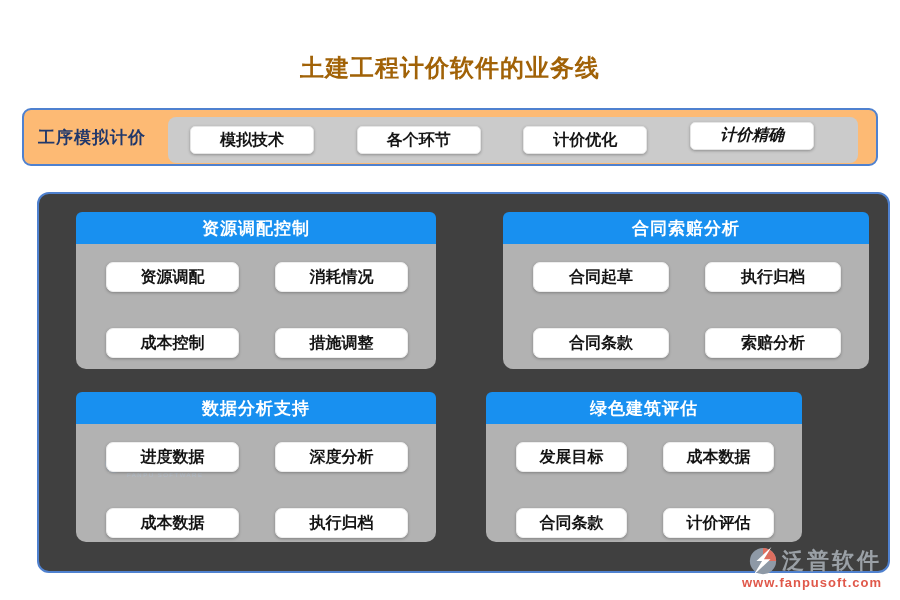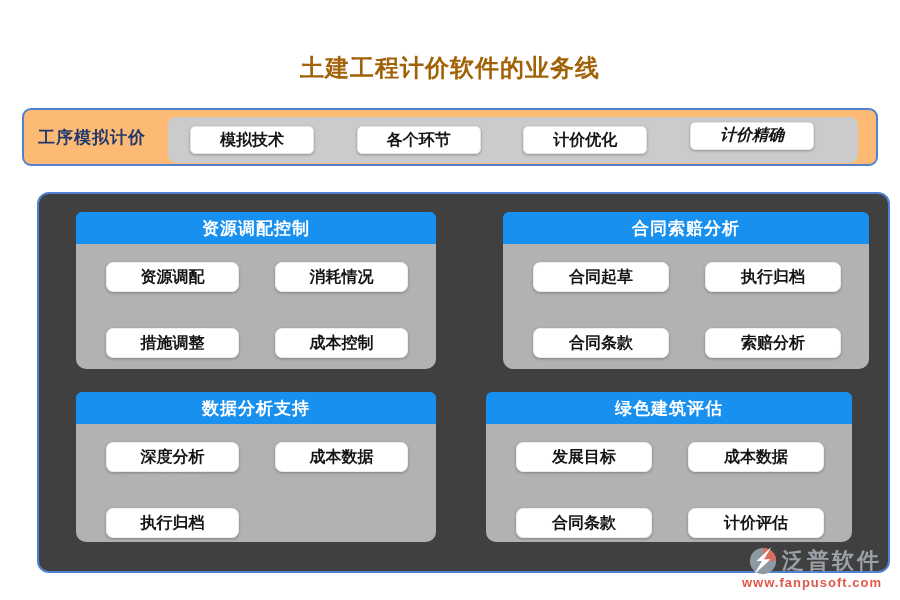--- a/index.html
+++ b/index.html
@@ -26,21 +26,21 @@
           font-family:inherit; display:flex; align-items:center; justify-content:center; }
   .pill.raised { margin-top:-9px;font-style:italic; }
 
   
   .board { position:absolute; left:25px; top:192px; width:853px; height:381px;
            border:2px solid #4F81CF; border-radius:12px; background:#404040;margin-left:12px; }
   .panel { position:absolute; }
   .panel.p1 { left:37px;  top:18px;  width:360px; }
   .panel.p2 { left:464px; top:18px;  width:366px; }
   .panel.p3 { left:37px;  top:198px; width:360px; }
-  .panel.p4 { left:447px; top:198px; width:366px; }
+  .panel.p4 { left:447px; top:198px; width:316px; }
   .panel-head { height:32px; background:#1890F0; border-radius:6px 6px 0 0;
                 display:flex; align-items:center; justify-content:center;
                 color:#ffffff; font-size:17px; font-weight:700; letter-spacing:1px; }
   .panel-body { position:relative; background:#B2B2B2; border-radius:0 0 10px 10px;
                 padding:18px 28px 0 30px; display:grid;
                 grid-template-columns:1fr 1fr; column-gap:22px; row-gap:18px;
                 align-content:start;gap:36px; }
   .row1 .panel-body { height:125px; }
   .row2 .panel-body { height:118px; }
   .chip { position:relative; z-index:1; height:30px; background:#ffffff;
@@ -82,22 +82,22 @@
     </div>
   </div>
 
   <div class="board">
 
     <section class="panel p1 row1">
       <header class="panel-head">资源调配控制</header>
       <div class="panel-body">
         <button class="chip">资源调配</button>
         <button class="chip">消耗情况</button>
+        <button class="chip">成本控制</button>
         <button class="chip">措施调整</button>
-        <button class="chip">成本控制</button>
       </div>
     </section>
 
     <section class="panel p2 row1">
       <header class="panel-head">合同索赔分析</header>
       <div class="panel-body">
         <button class="chip">合同起草</button>
         <button class="chip">执行归档</button>
         <button class="chip">合同条款</button>
         <button class="chip">索赔分析</button>
@@ -112,20 +112,21 @@
             <svg width="20" height="20" viewBox="0 0 32 32">
               <circle cx="16" cy="16" r="14" fill="#AFC2D8"></circle>
               <path d="M24 2 L10 16 L15 16 L7 30 L23 14 L17 14 Z" fill="#FFFFFF"></path>
             </svg>
           </span>
           <span class="wm-text">
             <span class="wm-cn">泛普软件</span>
             <span class="wm-en">FANPU SOFTWARE</span>
           </span>
         </div>
+        <button class="chip">进度数据</button>
         <button class="chip">深度分析</button>
         <button class="chip">成本数据</button>
         <button class="chip">执行归档</button>
       </div>
     </section>
 
     <section class="panel p4 row2">
       <header class="panel-head">绿色建筑评估</header>
       <div class="panel-body">
         <button class="chip">发展目标</button>

